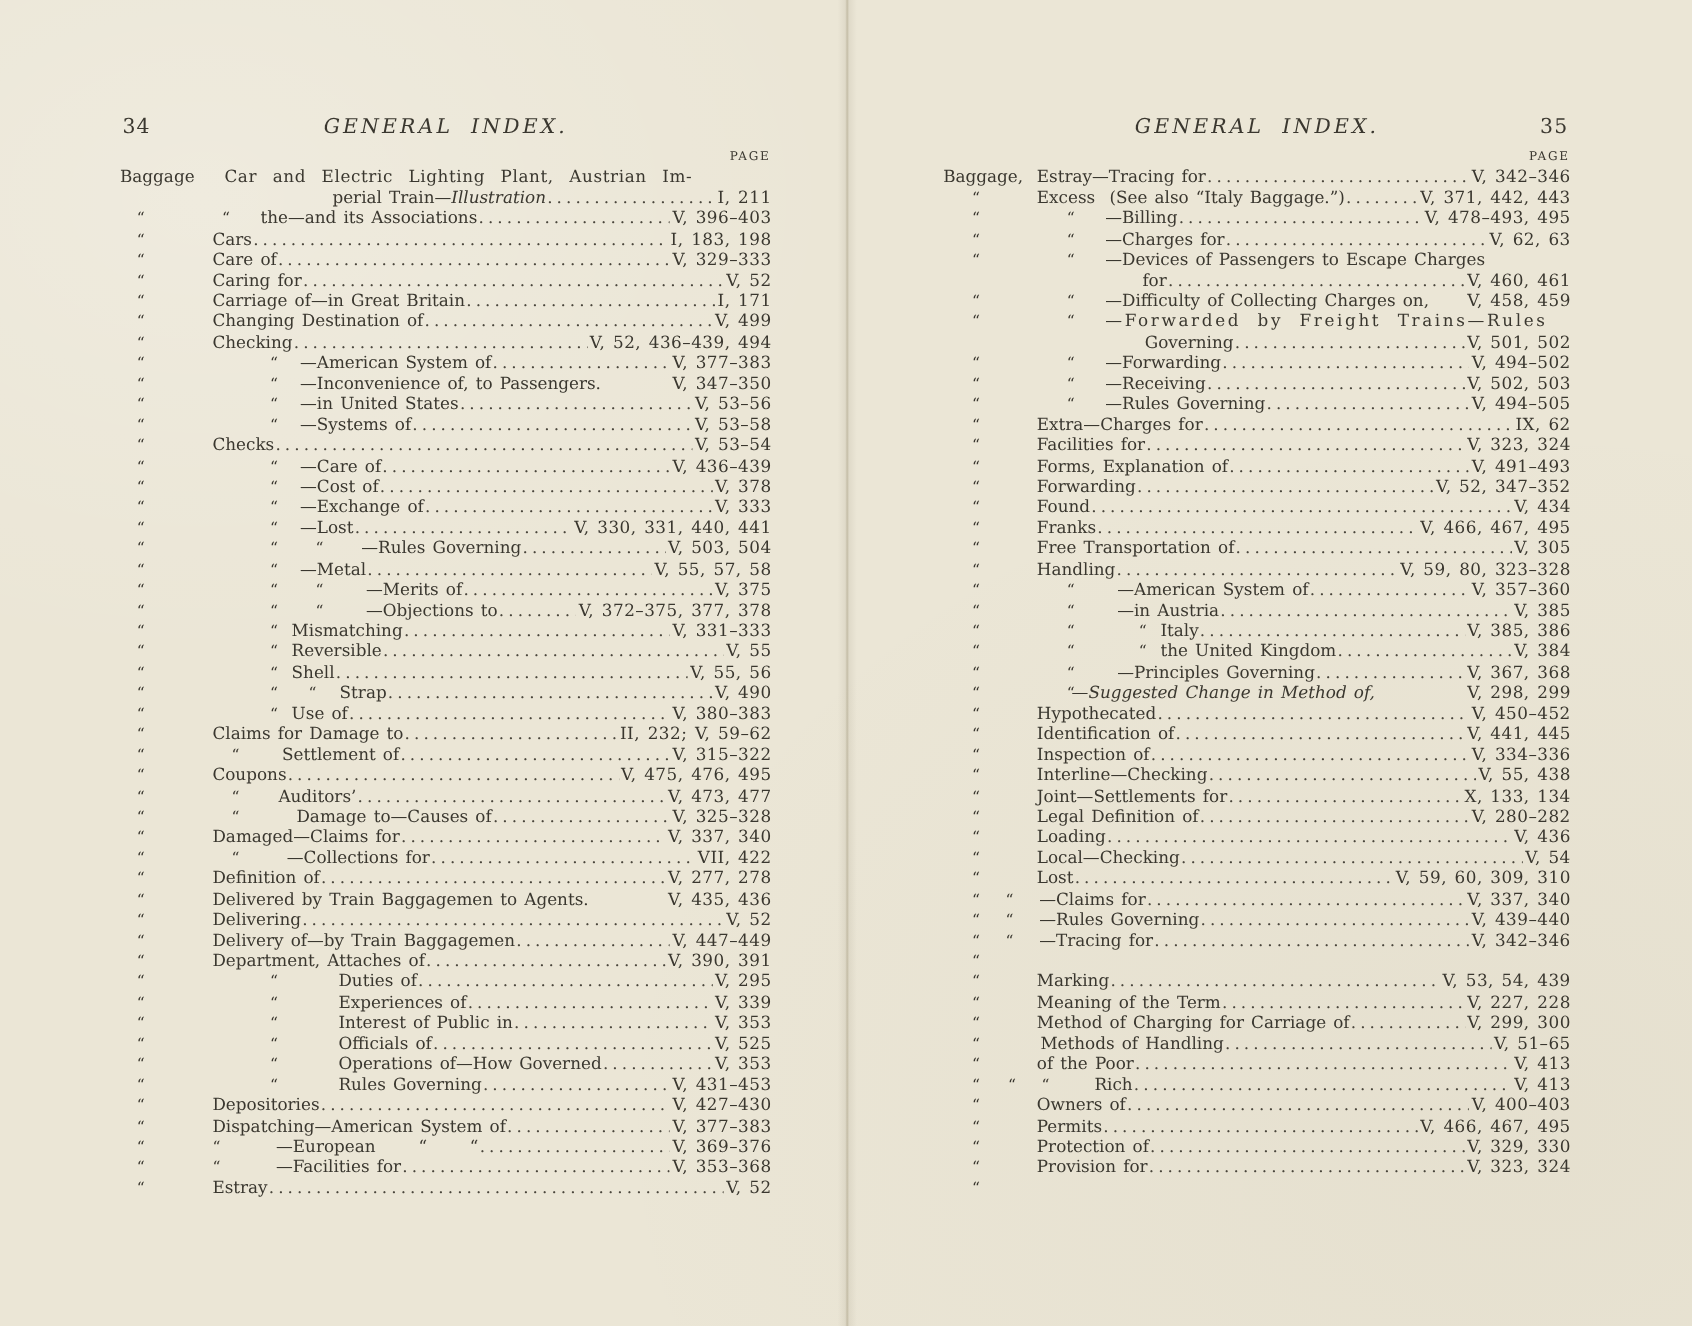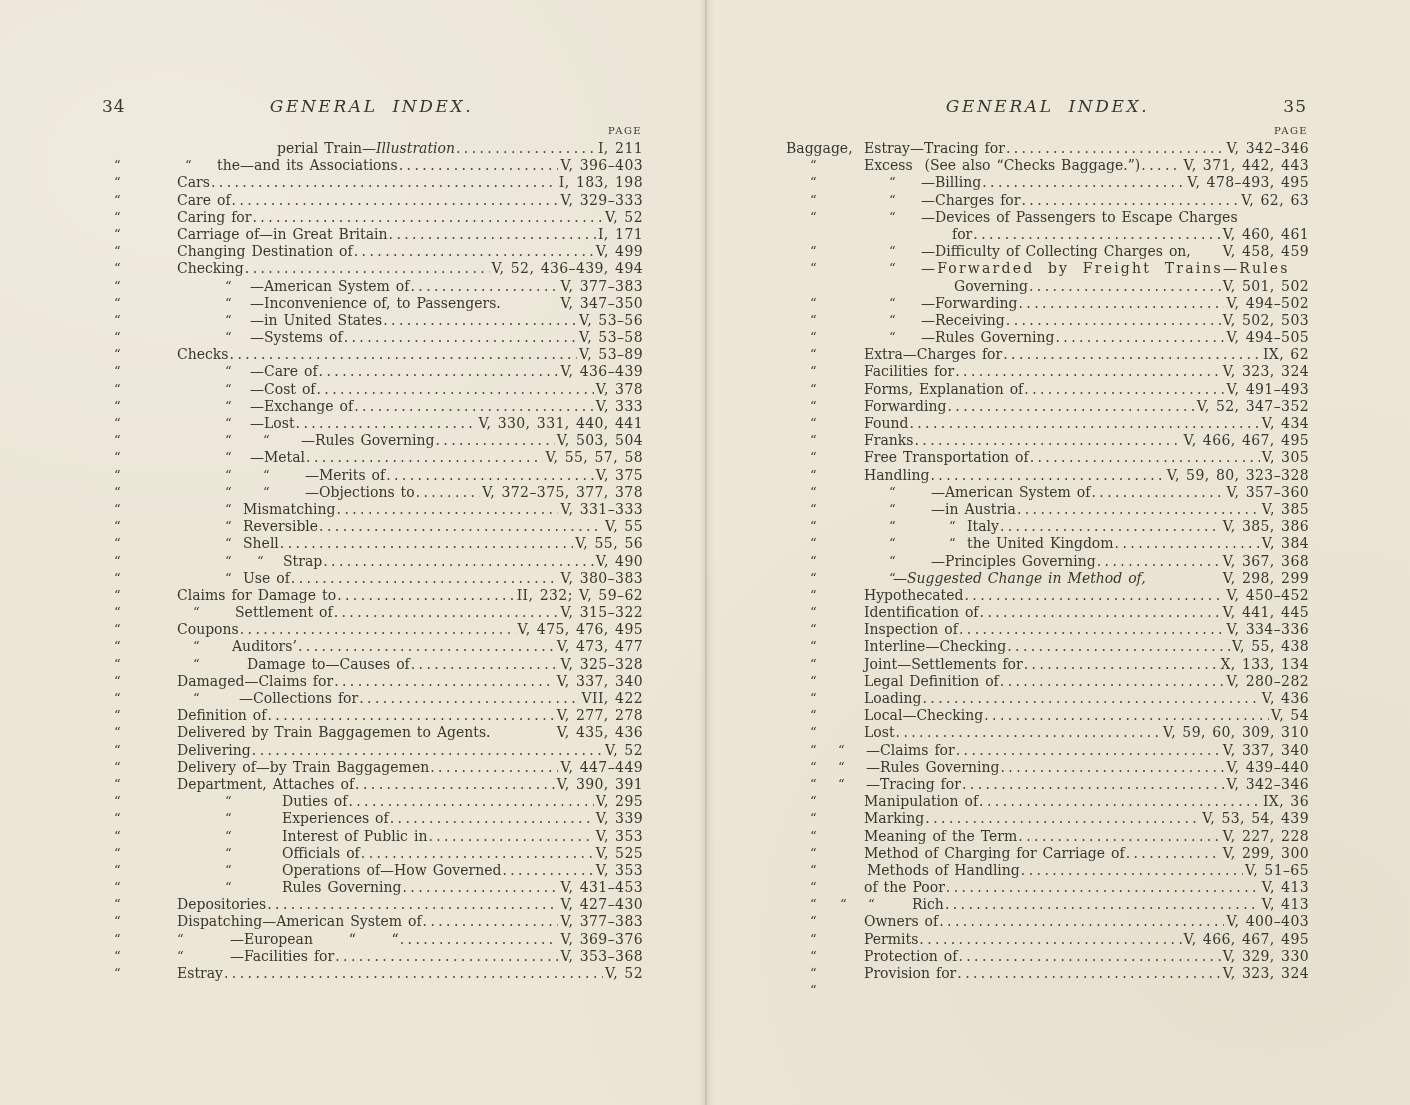--- a/index.html
+++ b/index.html
@@ -60,20 +60,26 @@
 <div class="gutter"></div>
 
 <section class="page left">
   <div class="hdr">
     <span class="pgnum pgnum-l">34</span>
     <span class="rhead">GENERAL INDEX.</span>
   </div>
   <div class="plabel">PAGE</div>
   <div class="entries" id="entries-left">
       <div class="row">
+        <span class="c0">Baggage</span>
+        <span class="ct">
+          <span class="tx js" style="margin-left: 10px;">Car and Electric Lighting Plant, Austrian Im-</span>
+        </span>
+      </div>
+      <div class="row">
         <span class="c0"></span>
         <span class="ct">
           <span class="tx" style="margin-left: 100px;">perial Train—<i>Illustration</i></span>
           <span class="ld"></span>
           <span class="p">I, 211</span>
         </span>
       </div>
       <div class="row">
         <span class="c0"><span class="dit">“</span></span>
         <span class="ct">
@@ -165,21 +171,21 @@
           <span class="tx" style="margin-left: 73px;">—Systems of</span>
           <span class="ld"></span>
           <span class="p">V, 53–58</span>
         </span>
       </div>
       <div class="row">
         <span class="c0"><span class="dit">“</span></span>
         <span class="ct">
           <span class="tx" style="margin-left: 0px;">Checks</span>
           <span class="ld"></span>
-          <span class="p">V, 53–89</span>
+          <span class="p">V, 53–54</span>
         </span>
       </div>
       <div class="row">
         <span class="c0"><span class="dit">“</span></span>
         <span class="ct">
           <span class="cm dit" style="left: 48px;">“</span>
           <span class="tx" style="margin-left: 73px;">—Care of</span>
           <span class="ld"></span>
           <span class="p">V, 436–439</span>
         </span>
@@ -506,21 +512,21 @@
         <span class="c0">Baggage,</span>
         <span class="ct">
           <span class="tx" style="margin-left: 0px;">Estray—Tracing for</span>
           <span class="ld"></span>
           <span class="p">V, 342–346</span>
         </span>
       </div>
       <div class="row">
         <span class="c0"><span class="dit">“</span></span>
         <span class="ct">
-          <span class="tx" style="margin-left: 0px;">Excess  (See also “Checks Baggage.”)</span>
+          <span class="tx" style="margin-left: 0px;">Excess  (See also “Italy Baggage.”)</span>
           <span class="ld"></span>
           <span class="p">V, 371, 442, 443</span>
         </span>
       </div>
       <div class="row">
         <span class="c0"><span class="dit">“</span></span>
         <span class="ct">
           <span class="cm dit" style="left: 25px;">“</span>
           <span class="tx" style="margin-left: 57px;">—Billing</span>
           <span class="ld"></span>
@@ -816,25 +822,20 @@
         <span class="c0"><span class="dit">“</span></span>
         <span class="ct">
           <span class="cm dit" style="left: -26px;">“</span>
           <span class="tx" style="margin-left: 2px;">—Tracing for</span>
           <span class="ld"></span>
           <span class="p">V, 342–346</span>
         </span>
       </div>
       <div class="row">
         <span class="c0"><span class="dit">“</span></span>
-        <span class="ct">
-          <span class="tx" style="margin-left: 0px;">Manipulation of</span>
-          <span class="ld"></span>
-          <span class="p">IX, 36</span>
-        </span>
       </div>
       <div class="row">
         <span class="c0"><span class="dit">“</span></span>
         <span class="ct">
           <span class="tx" style="margin-left: 0px;">Marking</span>
           <span class="ld"></span>
           <span class="p">V, 53, 54, 439</span>
         </span>
       </div>
       <div class="row">

